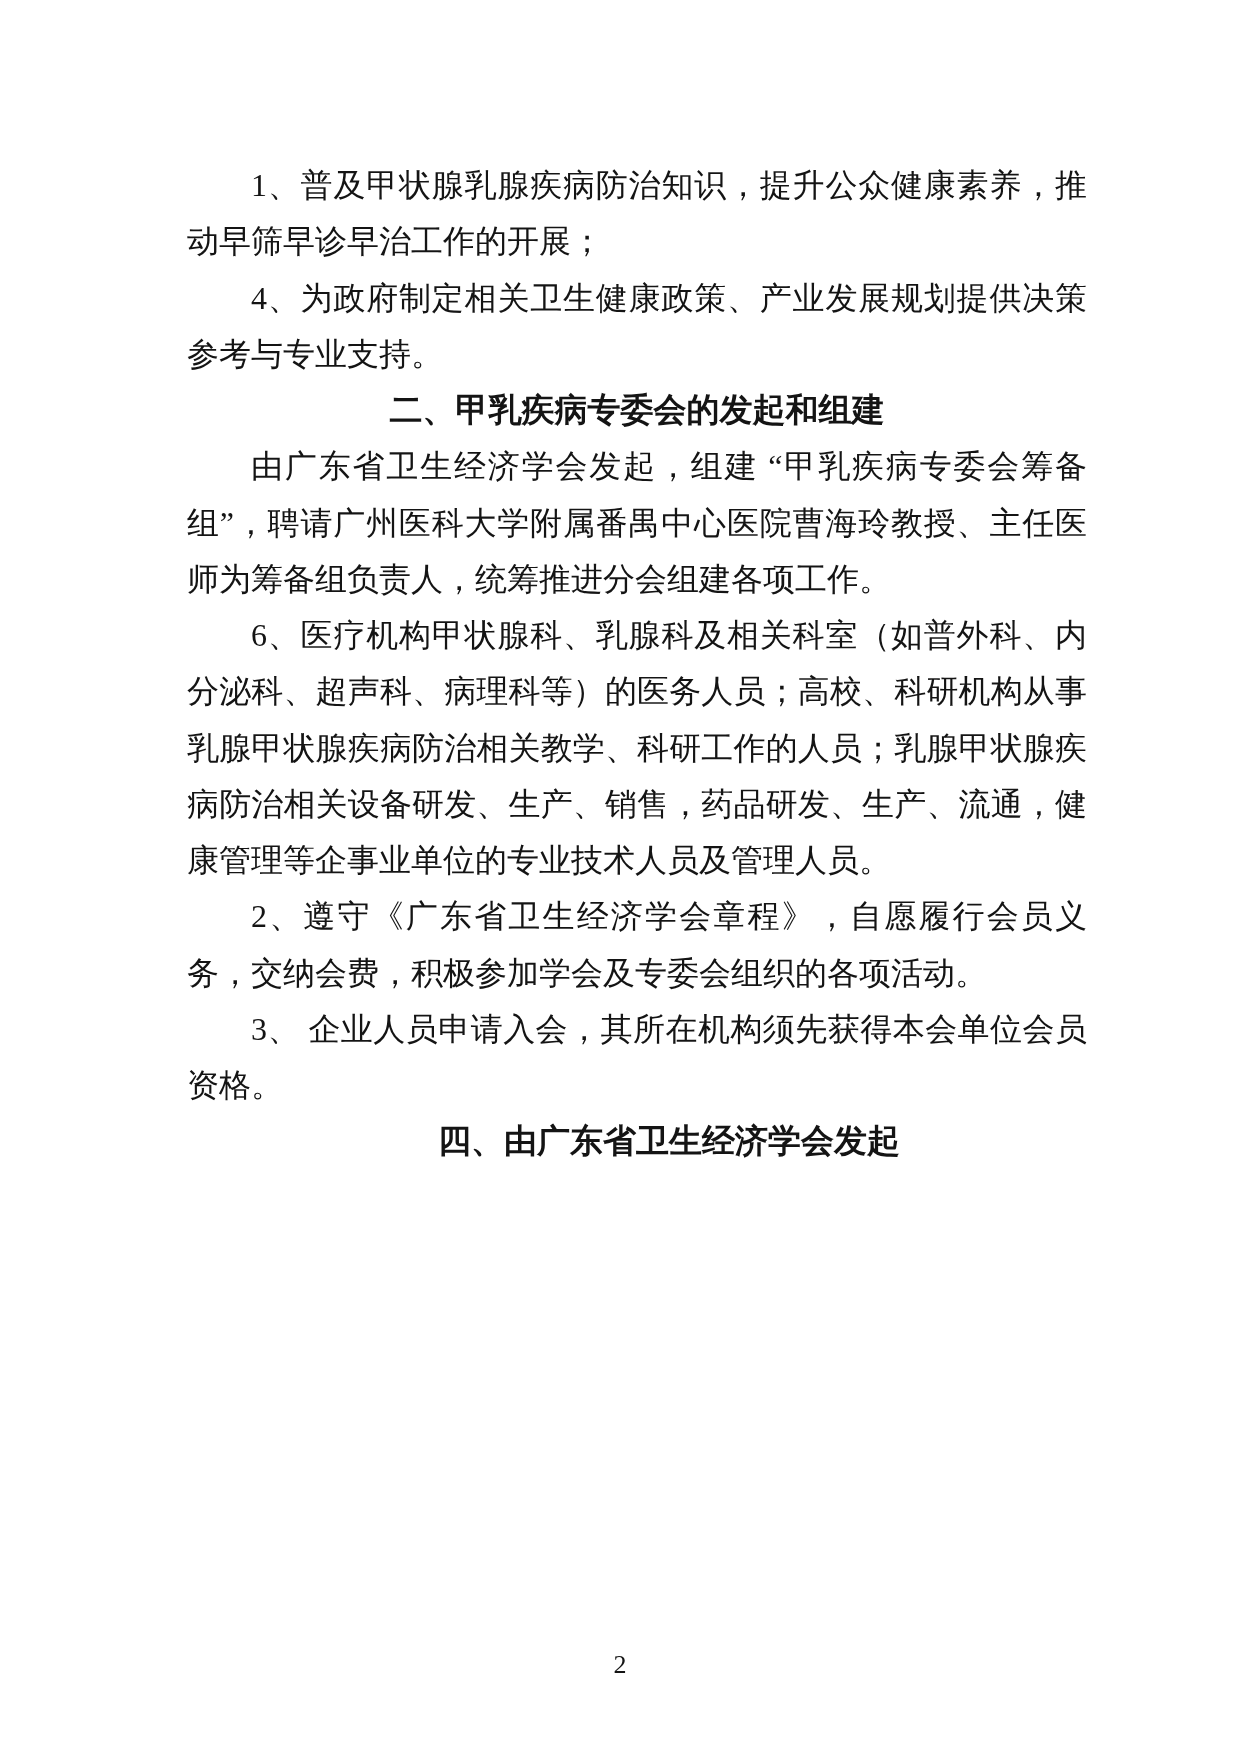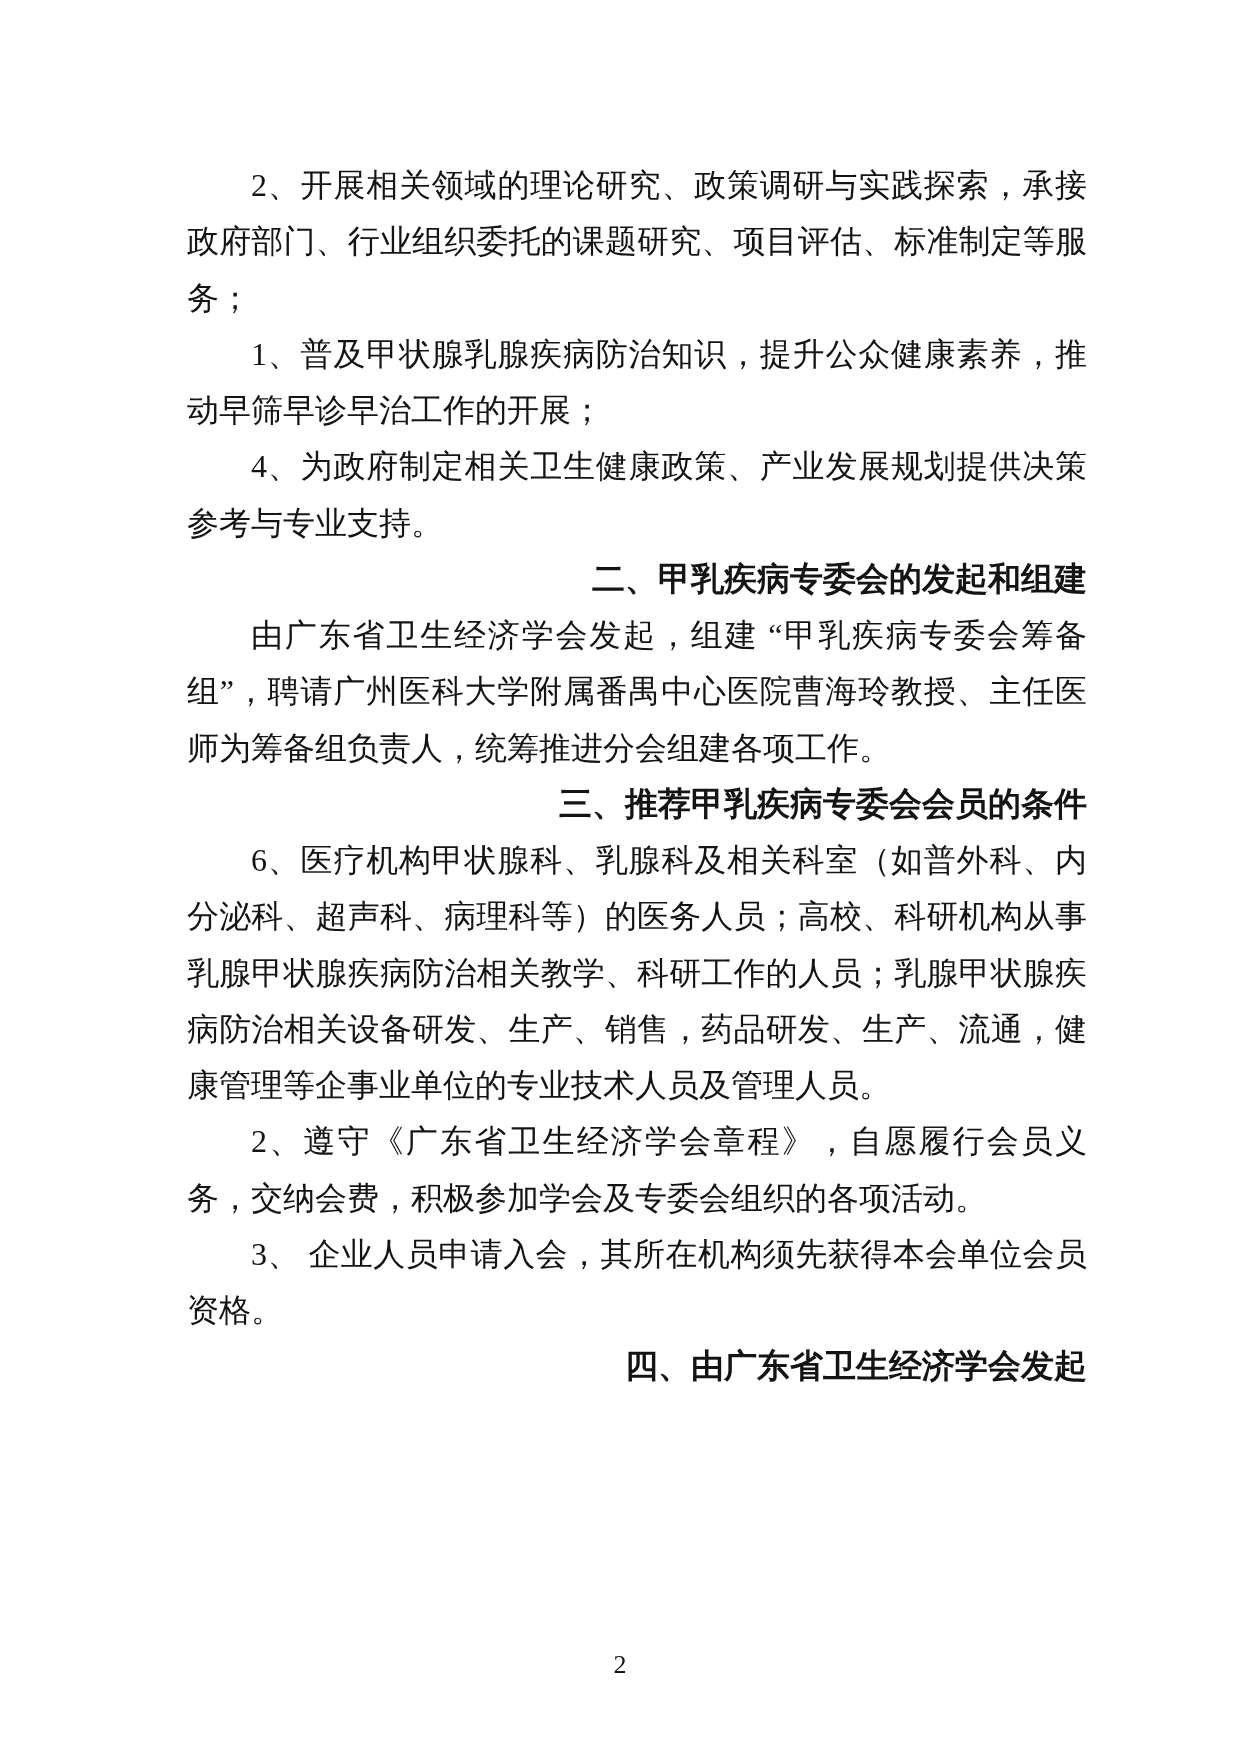--- a/index.html
+++ b/index.html
@@ -29,43 +29,41 @@
   .para {
     margin: 0;
     padding: 0;
   }
   .para.indent {
     text-indent: 64px;
   }
   .para.heading {
     font-weight: 700;
     font-size: 33px;
-    text-align: right;
+    text-align: center;
   }
   .page-number {
     position: absolute;
     top: 1650px;
     left: 0;
     width: 100%;
     text-align: center;
     font-size: 26px;
     line-height: 30px;
     color: #141414;
   }
 </style>
 </head>
 <body>
 
 <div class="page">
   <div class="text-block">
-      <div class="para body indent">2、开展相关领域的理论研究、政策调研与实践探索，承接政府部门、行业组织委托的课题研究、项目评估、标准制定等服务；</div>
       <div class="para body indent">1、普及甲状腺乳腺疾病防治知识，提升公众健康素养，推动早筛早诊早治工作的开展；</div>
       <div class="para body indent">4、为政府制定相关卫生健康政策、产业发展规划提供决策参考与专业支持。</div>
       <div class="para heading">二、甲乳疾病专委会的发起和组建</div>
       <div class="para body indent">由广东省卫生经济学会发起，组建 “甲乳疾病专委会筹备组”，聘请广州医科大学附属番禺中心医院曹海玲教授、主任医师为筹备组负责人，统筹推进分会组建各项工作。</div>
-      <div class="para heading">三、推荐甲乳疾病专委会会员的条件</div>
       <div class="para body indent">6、医疗机构甲状腺科、乳腺科及相关科室（如普外科、内分泌科、超声科、病理科等）的医务人员；高校、科研机构从事乳腺甲状腺疾病防治相关教学、科研工作的人员；乳腺甲状腺疾病防治相关设备研发、生产、销售，药品研发、生产、流通，健康管理等企事业单位的专业技术人员及管理人员。</div>
       <div class="para body indent">2、遵守《广东省卫生经济学会章程》，自愿履行会员义务，交纳会费，积极参加学会及专委会组织的各项活动。</div>
       <div class="para body indent">3、 企业人员申请入会，其所在机构须先获得本会单位会员资格。</div>
       <div class="para heading indent">四、由广东省卫生经济学会发起</div>
     </div>
   <div class="page-number">2</div>
 </div>
 
 </body></html>

